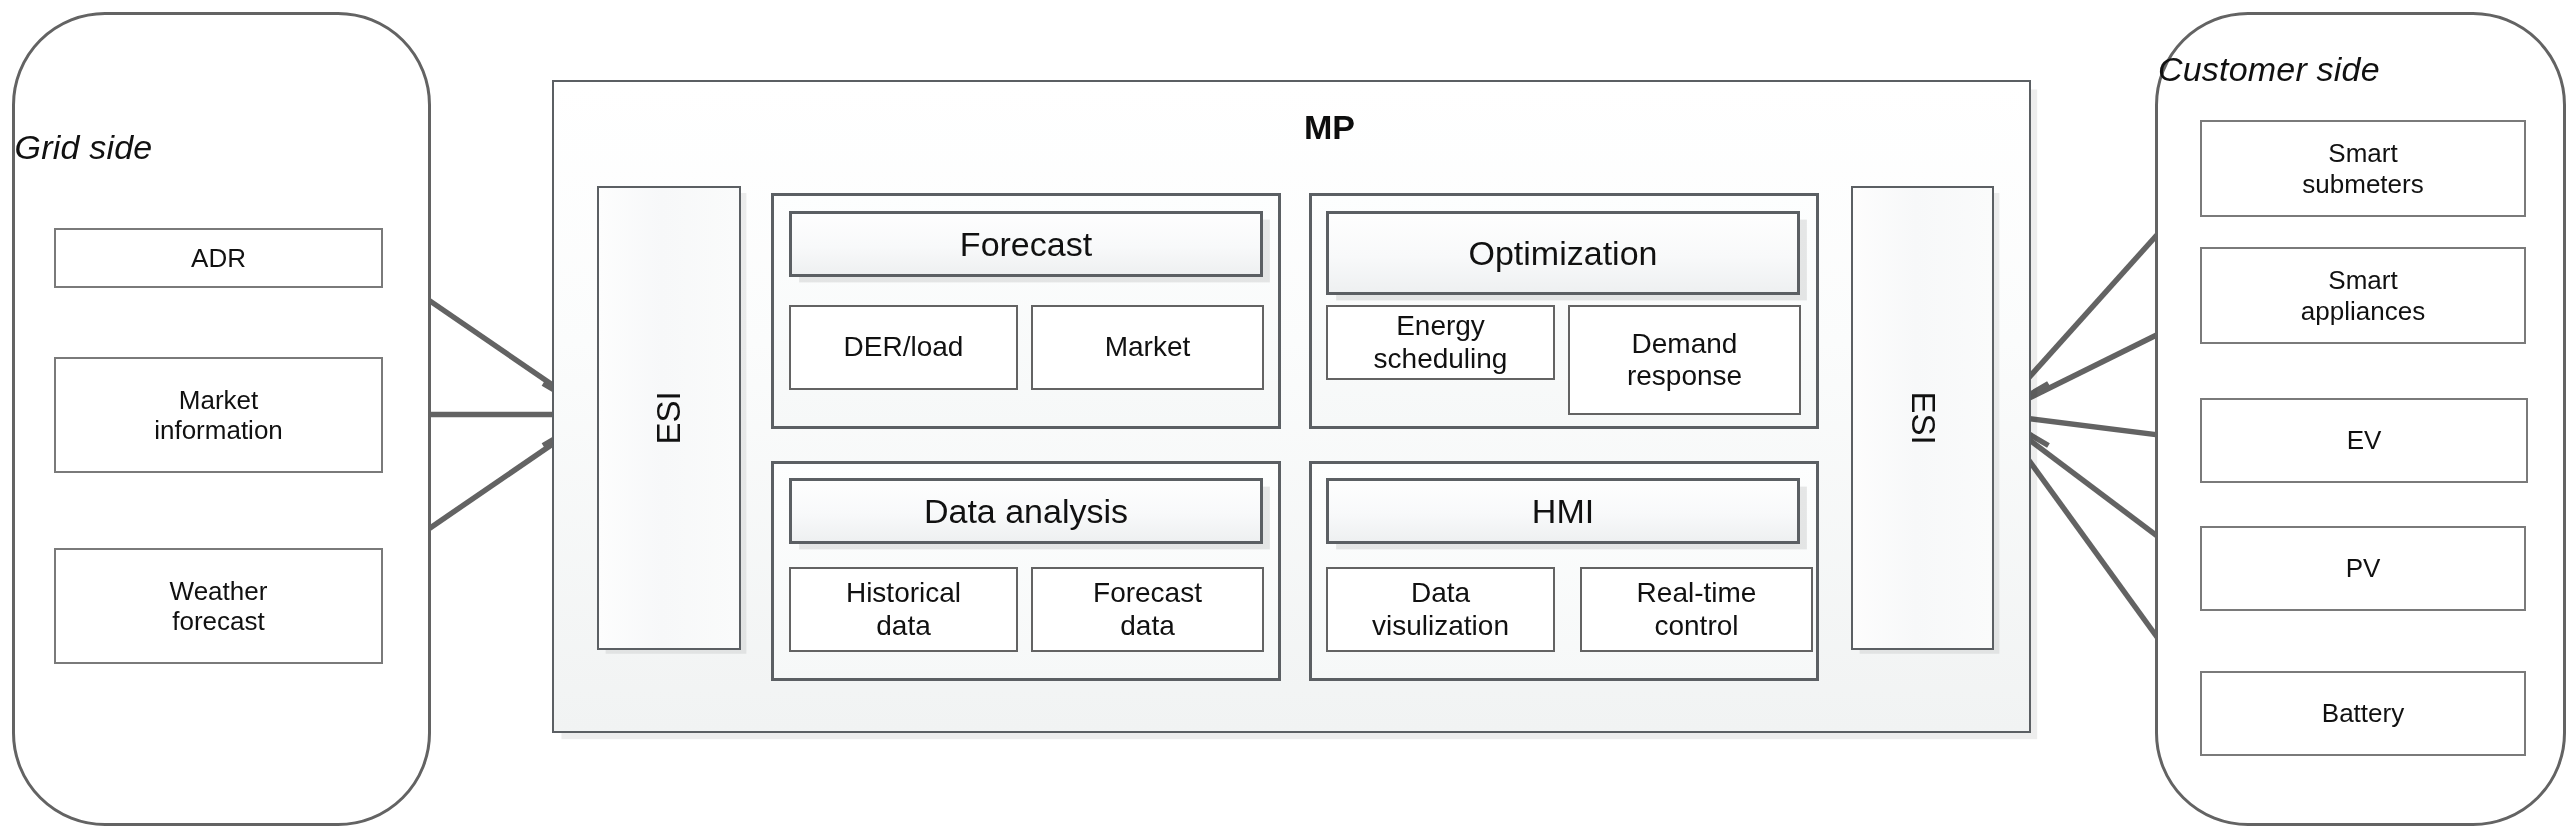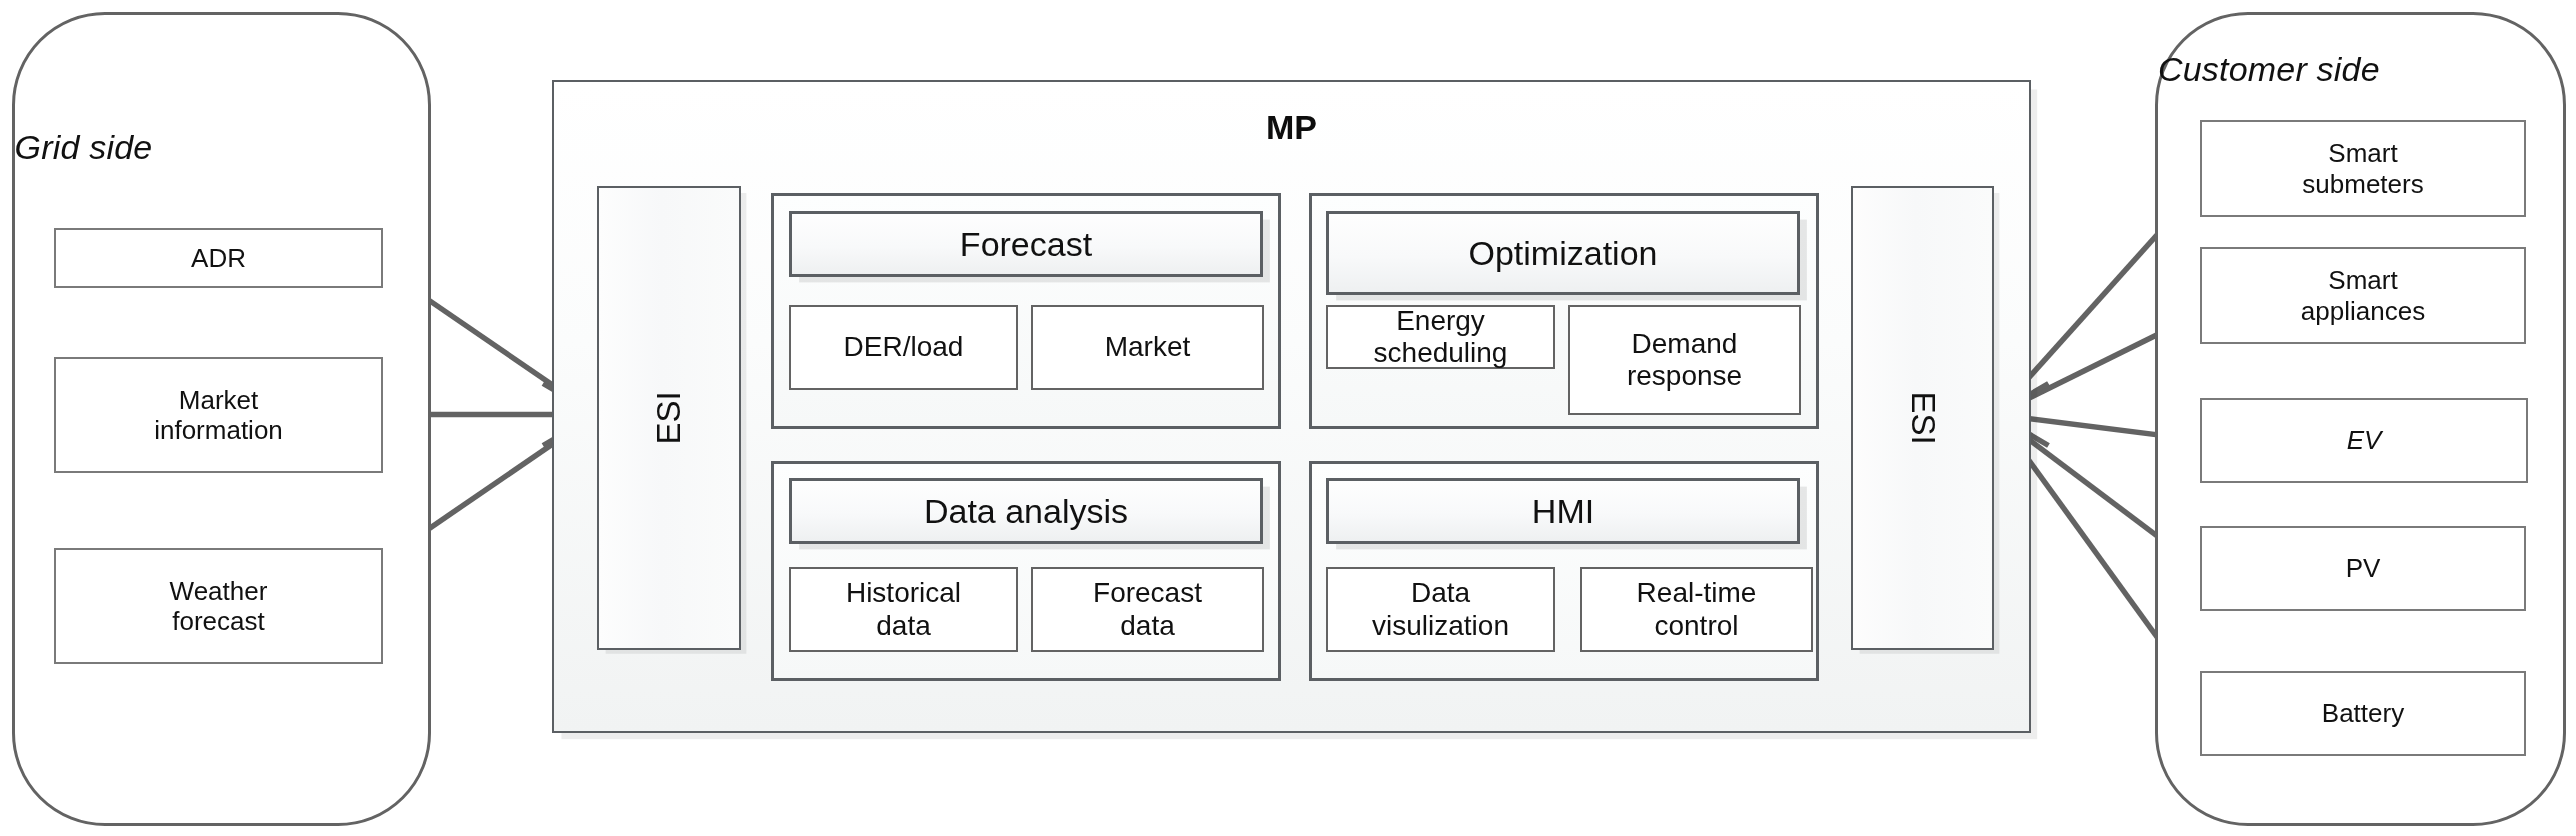--- a/index.html
+++ b/index.html
@@ -18,21 +18,21 @@
   .leafbox{position:absolute;box-sizing:border-box;border:2.3px solid #7a7a7a;
            background:#ffffff;display:flex;align-items:center;justify-content:center;
            text-align:center;line-height:1.16;font-size:26px;color:#111;}
 
   
   .mp-container{position:absolute;box-sizing:border-box;
       border:2.3px solid #5b5f63;
       background:linear-gradient(180deg,#ffffff 0%,#fbfcfc 40%,#f1f3f3 100%);
       box-shadow:7.8px 7.8px 0 -1.6px rgba(0,0,0,0.07);}
   .mp-title{position:absolute;width:100%;text-align:center;font-size:34px;
-            font-weight:bold;color:#0d0d0d;}
+            font-weight:bold;color:#0d0d0d;padding-left:38px;}
 
   
   .esi{position:absolute;box-sizing:border-box;border:2.3px solid #5b5f63;
        background:linear-gradient(90deg,#fdfdfd 0%,#f7f8f9 45%,#fafbfb 100%);
        box-shadow:7px 5.4px 0 -1.6px rgba(0,0,0,0.07);
        display:flex;align-items:center;justify-content:center;}
   .esi span{font-size:33px;color:#111;display:block;white-space:nowrap;}
   .esi.left span{transform:rotate(-90deg);}
   .esi.right span{transform:rotate(90deg);}
 
@@ -100,21 +100,21 @@
     <span>ESI</span>
   </div>
 
   <div class="module" style="left:771px;top:193px;width:510px;height:236px;"></div>
   <div class="module-header" style="left:789px;top:211px;width:474px;height:66px;">Forecast</div>
   <div class="module-sub" style="left:789px;top:305px;width:229px;height:85px;white-space:pre-line;">DER/load</div>
   <div class="module-sub" style="left:1031px;top:305px;width:233px;height:85px;white-space:pre-line;">Market</div>
 
   <div class="module" style="left:1309px;top:193px;width:510px;height:236px;"></div>
   <div class="module-header" style="left:1326px;top:211px;width:474px;height:84px;">Optimization</div>
-  <div class="module-sub" style="left:1326px;top:305px;width:229px;height:64px;white-space:pre-line;">Energy
+  <div class="module-sub" style="left:1326px;top:305px;width:229px;height:75px;white-space:pre-line;">Energy
 scheduling</div>
   <div class="module-sub" style="left:1568px;top:305px;width:233px;height:110px;white-space:pre-line;">Demand
 response</div>
 
   <div class="module" style="left:771px;top:461px;width:510px;height:220px;"></div>
   <div class="module-header" style="left:789px;top:478px;width:474px;height:66px;">Data analysis</div>
   <div class="module-sub" style="left:789px;top:567px;width:229px;height:85px;white-space:pre-line;">Historical
 data</div>
   <div class="module-sub" style="left:1031px;top:567px;width:233px;height:85px;white-space:pre-line;">Forecast
 data</div>
@@ -129,20 +129,20 @@
   <div class="side-panel" style="left:2155px;top:11.6px;width:411px;height:814px;">
     <div class="side-title" style="top:35px;">Customer side</div>
   </div>
 
   <div class="leafbox" style="left:2200px;top:120px;width:326px;height:97px;white-space:pre-line;">Smart
 submeters</div>
 
   <div class="leafbox" style="left:2200px;top:247px;width:326px;height:97px;white-space:pre-line;">Smart
 appliances</div>
 
-  <div class="leafbox" style="left:2200px;top:398px;width:328px;height:85px;font-style:italic;">EV</div>
+  <div class="leafbox" style="left:2200px;top:398px;width:328px;height:85px;">EV</div>
 
   <div class="leafbox" style="left:2200px;top:526px;width:326px;height:85px;">PV</div>
 
   <div class="leafbox" style="left:2200px;top:653px;width:326px;height:85px;margin-top:18px;">Battery</div>
 
 </div>
 
 
 </body></html>

